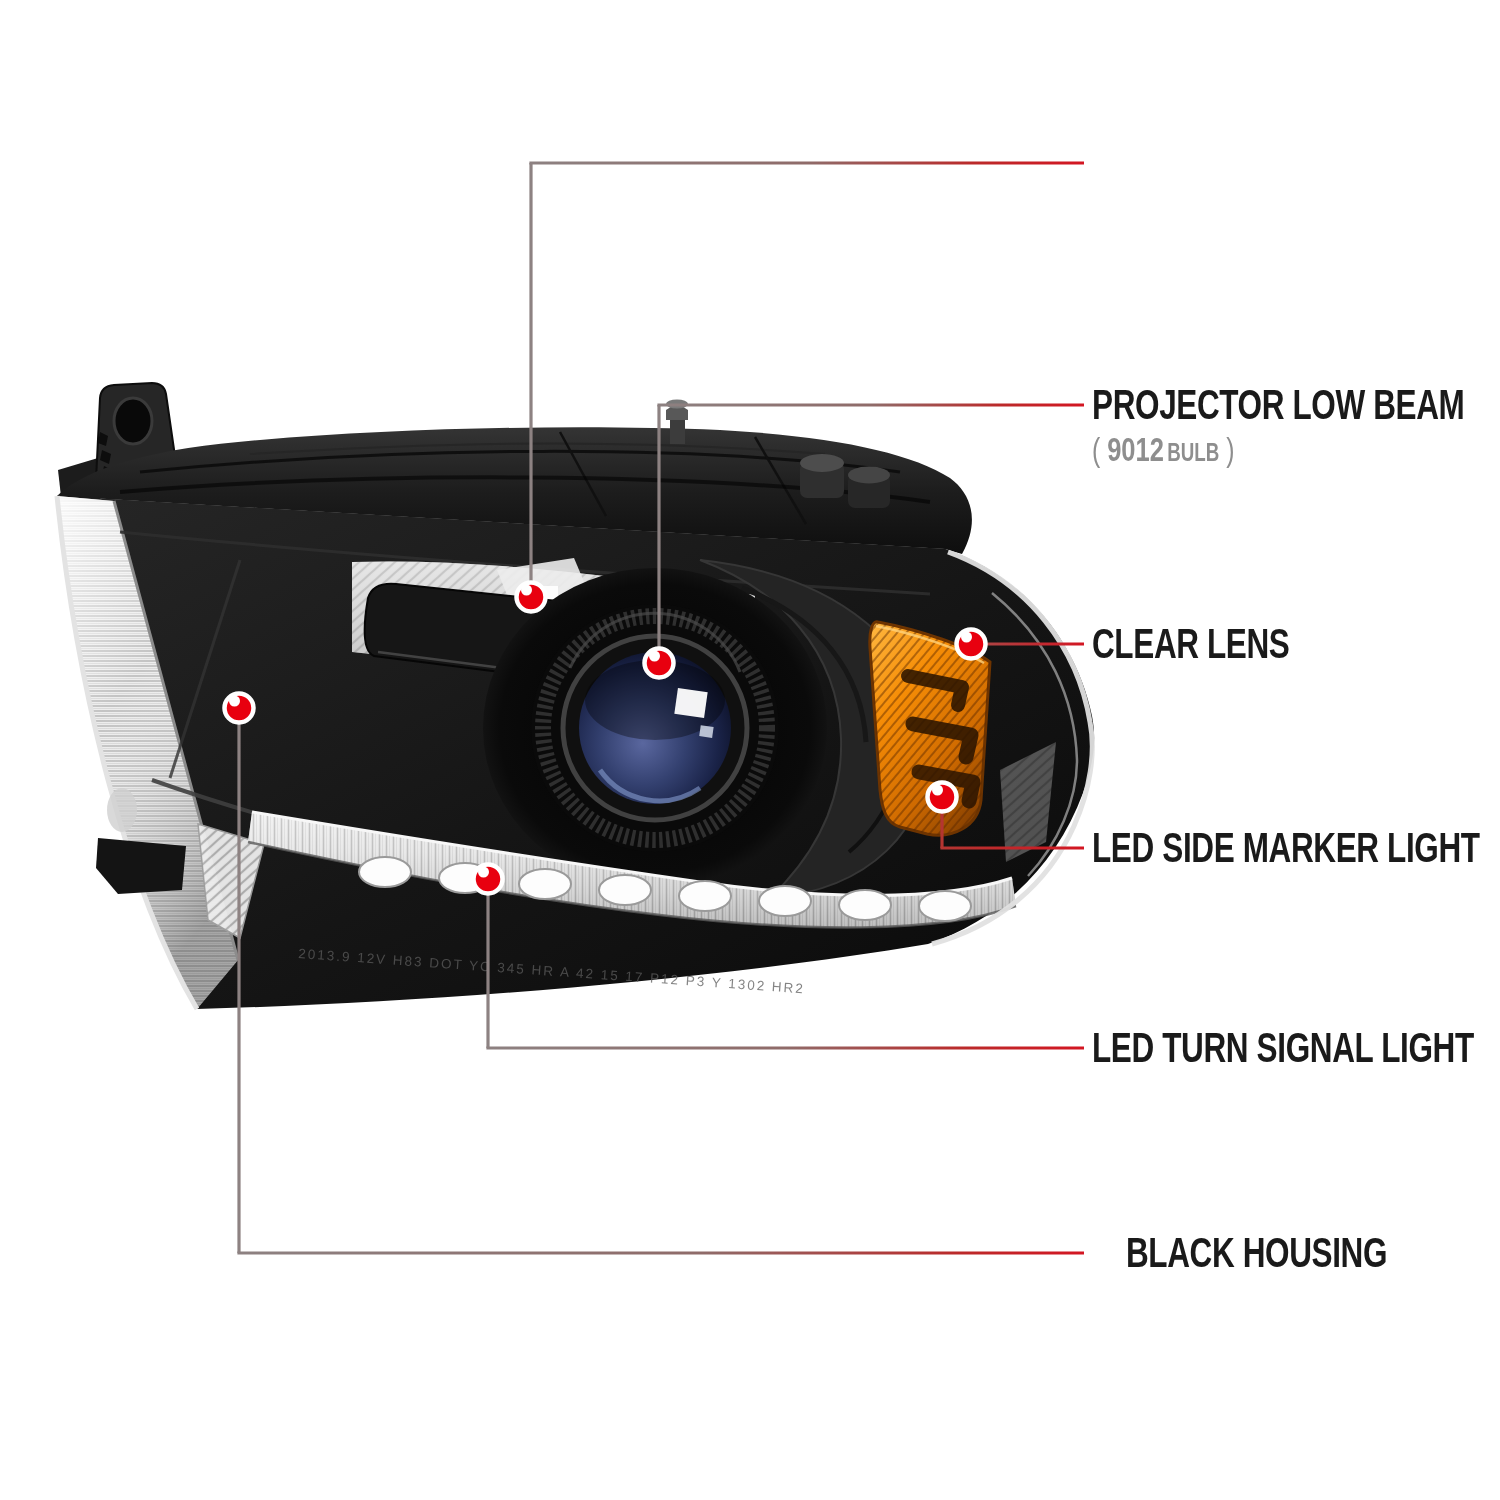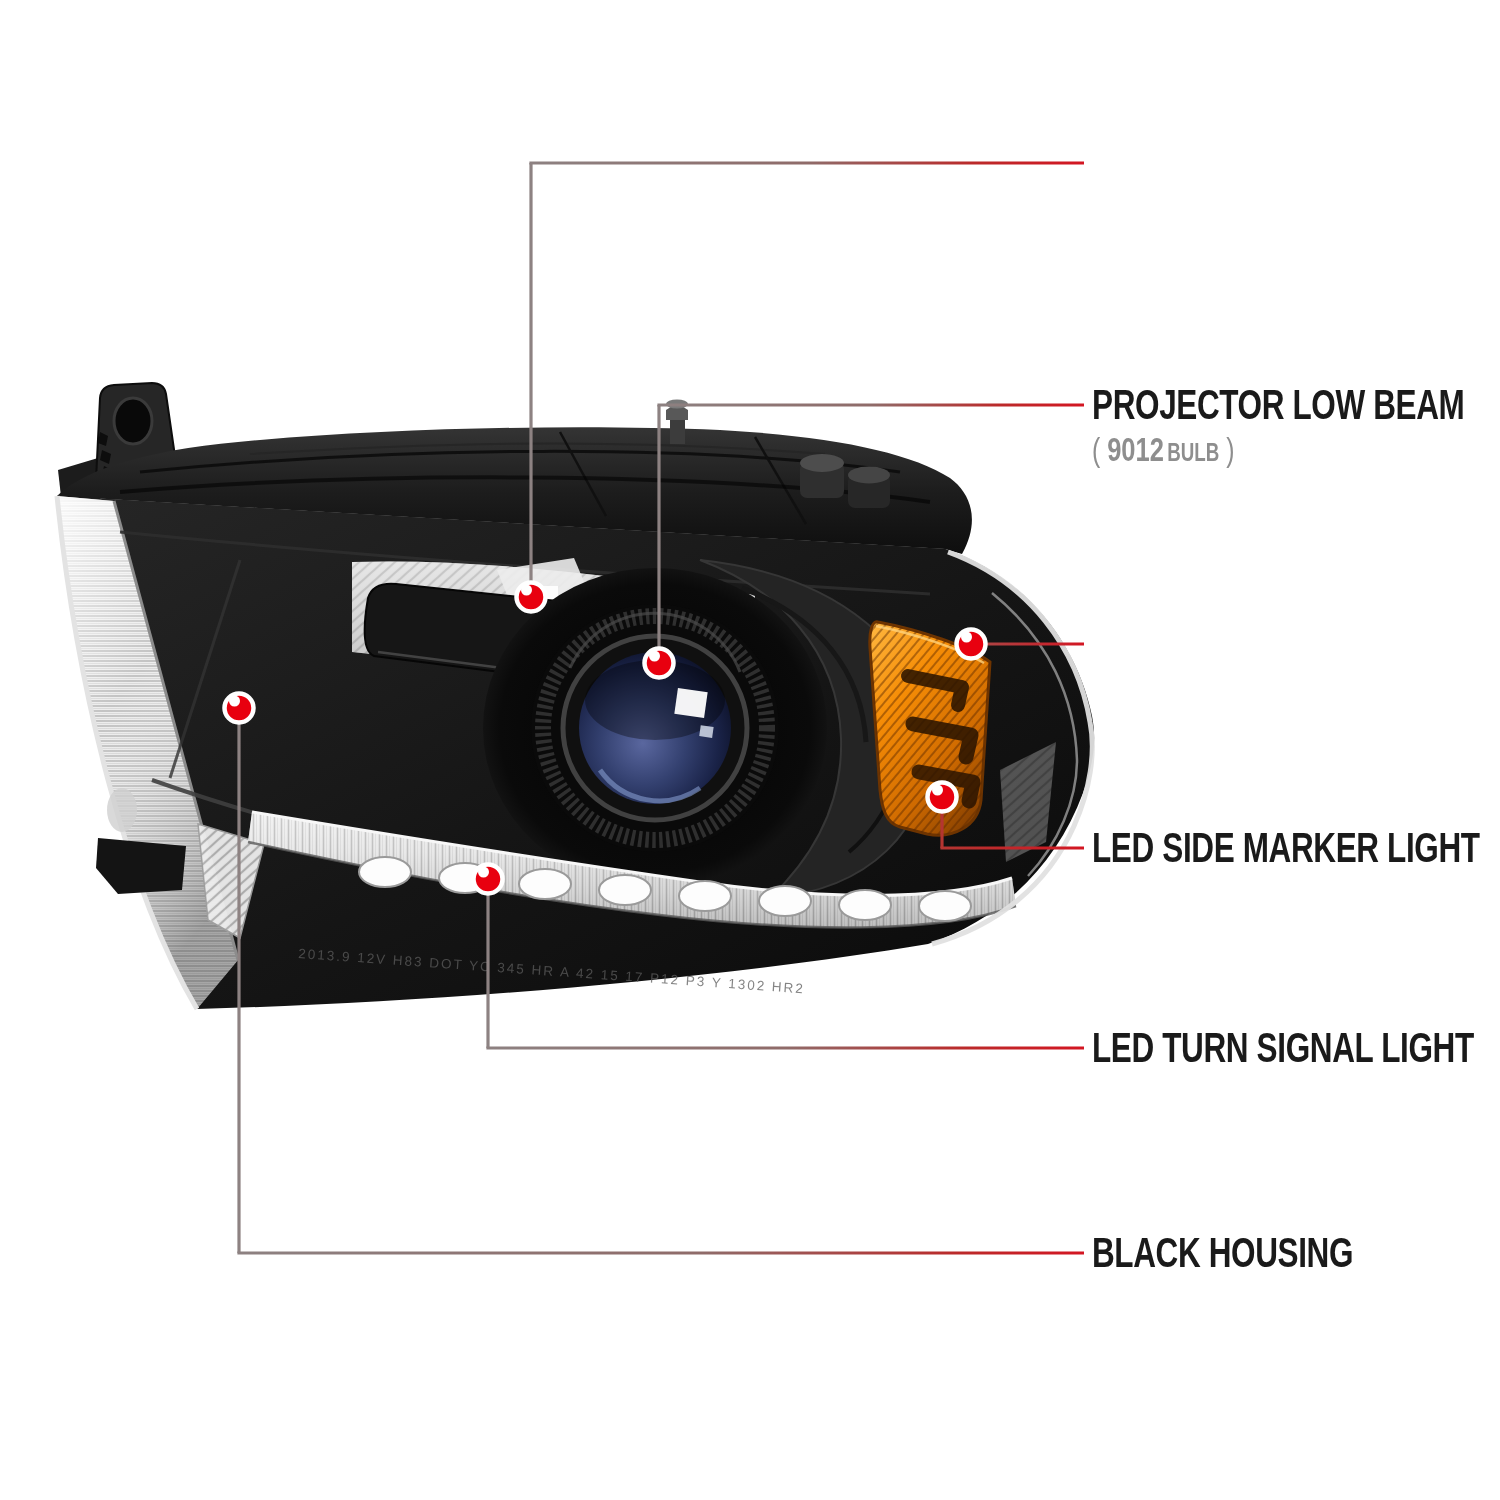--- a/index.html
+++ b/index.html
@@ -15,21 +15,21 @@
     color:#1a1a1a;
   }
   .co-sub{
     margin-top:6px;white-space:nowrap;color:#8e8e8e;
     transform:scaleX(.75);transform-origin:left center;line-height:34px;
   }
   .co-sub .paren{font-size:33px;font-weight:400;}
   .co-sub .num{font-size:34px;font-weight:700;}
   .co-sub .unit{font-size:25px;font-weight:700;}
   .co1{top:142px;} .co2{top:384px;} .co3{top:623px;}
-  .co4{top:827px;} .co5{top:1027px;} .co6{top:1232px;}
+  .co4{top:827px;} .co5{top:1027px;} .co6{top:1232px;margin-left:34px;}
 </style>
 </head>
 <body>
 
 <div class="stage">
 
 <svg width="1500" height="1500" viewBox="0 0 1500 1500">
   <defs>
     <linearGradient id="gCover" x1="0" y1="0" x2="0" y2="1">
       <stop offset="0" stop-color="#343434"></stop>
@@ -309,20 +309,23 @@
     </g>
   </g>
 </svg>
 
 
 <div class="callout co2">
   <div class="co-title">PROJECTOR LOW BEAM</div>
   <div class="co-sub"><span class="paren">( </span><span class="num">9012</span> <span class="unit">BULB</span><span class="paren"> )</span></div>
 </div>
 
+<div class="callout co3">
+  <div class="co-title">CLEAR LENS</div>
+</div>
 
 <div class="callout co4">
   <div class="co-title">LED SIDE MARKER LIGHT</div>
 </div>
 
 <div class="callout co5">
   <div class="co-title">LED TURN SIGNAL LIGHT</div>
 </div>
 
 <div class="callout co6">

